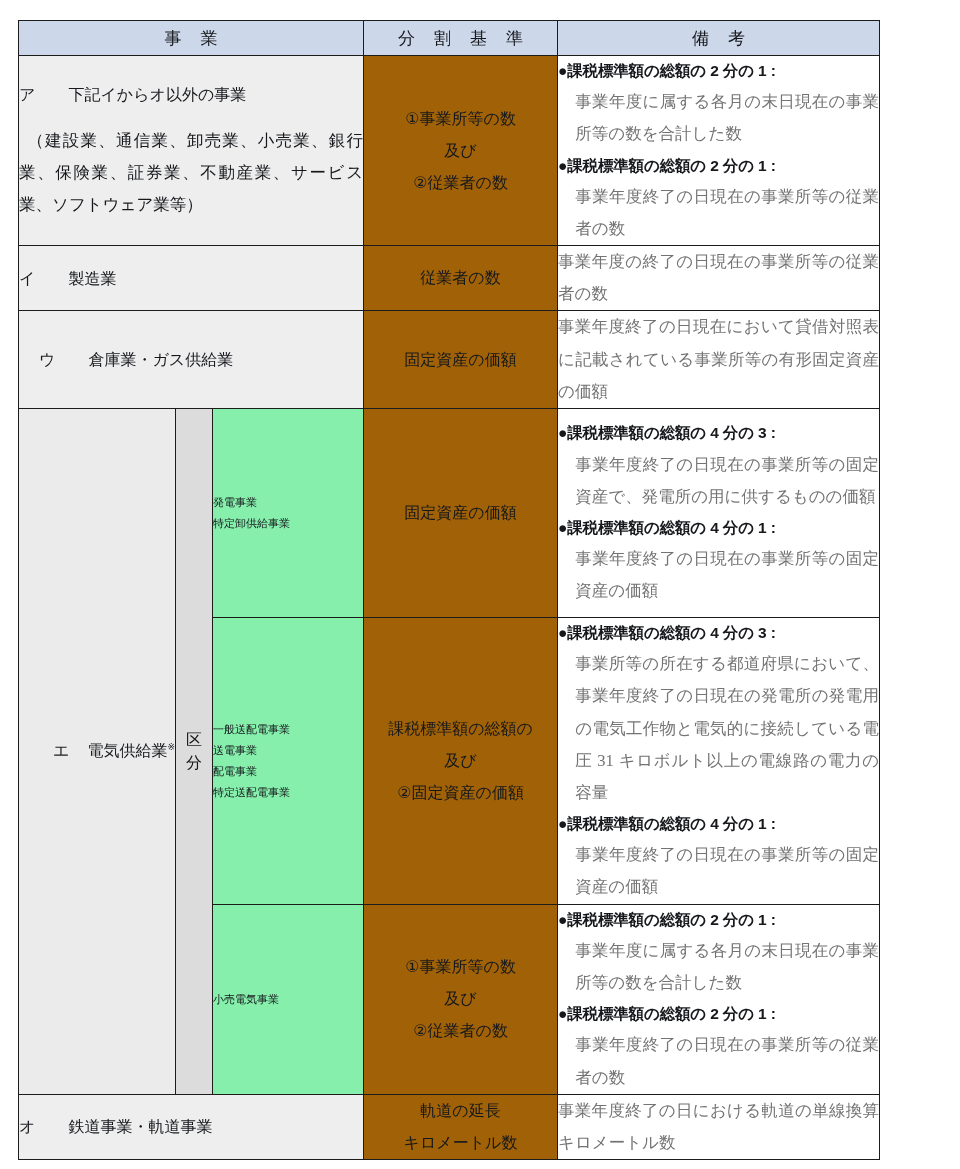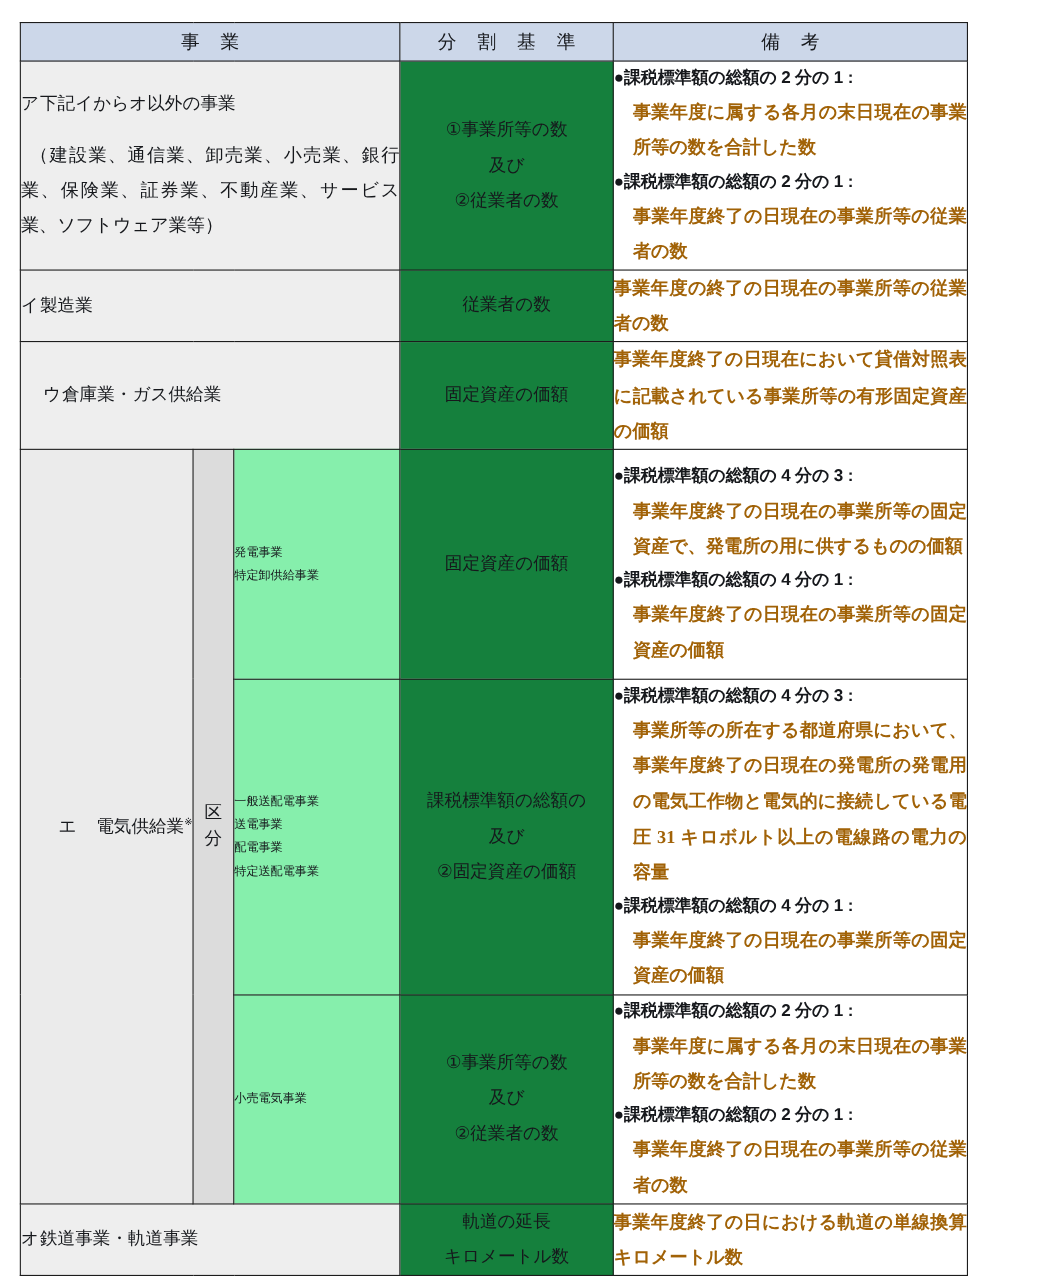--- a/index.html
+++ b/index.html
@@ -63,34 +63,34 @@
     line-height: 1.85;
   }
   .gyo .title {
     display: block;
     white-space: nowrap;
   }
   .gyo .title .kana {
     display: inline-block;
     min-width: 16px;
   }
-  .gyo .title .kana + .name { margin-left: 1px; }
+  .gyo .title .kana + .name { margin-left: 33px; }
   .gyo .paren {
     display: block;
     margin-top: 16px;
     font-weight: normal;
     font-family: "Liberation Serif", "DejaVu Serif", serif;
     font-size: 16.5px;
     line-height: 1.95;
     text-align: justify;
     text-indent: 0.5em;
   }
 
   .kijun {
-    background: #15803d;
+    background: #a16207;
     text-align: center;
     font-family: "Liberation Sans", "DejaVu Sans", sans-serif;
     font-size: 16px;
     font-weight: bold;
     color: #16181c;
     line-height: 2.0;
     padding: 8px 4px;
   }
   .kijun .ln { display: block; white-space: nowrap; }
   .kijun .ln.small { font-weight: normal; font-family: "Liberation Serif", serif; font-size: 16px; }
@@ -111,22 +111,21 @@
     font-size: 15.5px;
     color: #16181c;
     white-space: nowrap;
     letter-spacing: -0.01em;
   }
   .biko .body {
     display: block;
     padding-left: 1.05em;
     text-align: justify;
     font-family: "Liberation Serif", "DejaVu Serif", serif;
-    color: #a16207;
-    font-weight: bold;
+    color: #737373;
   }
 
   
   .e-main {
     background: #ebebeb;
     text-align: right;
     font-family: "Liberation Sans", "DejaVu Sans", sans-serif;
     font-size: 16px;
     font-weight: bold;
     color: #16181c;

